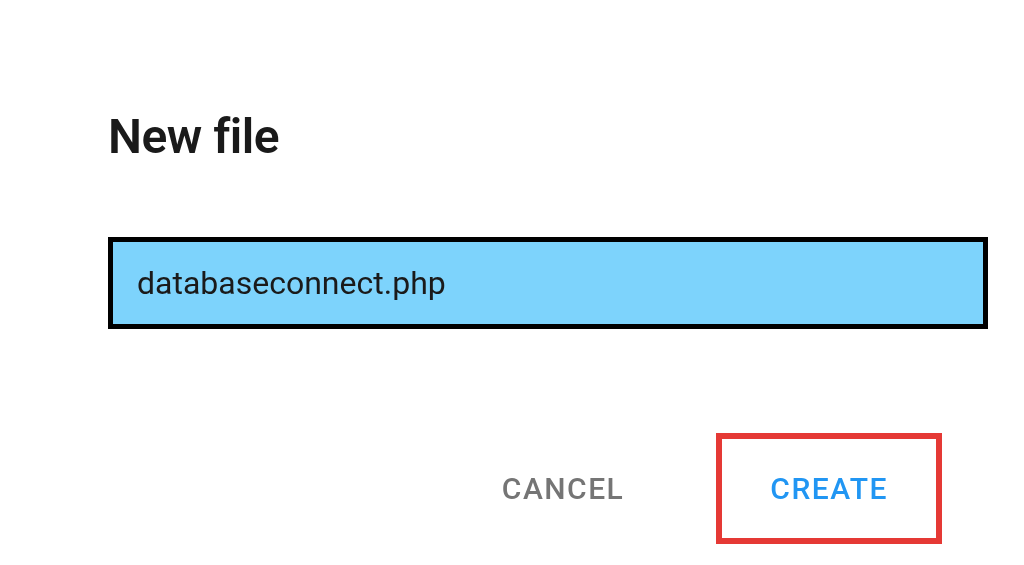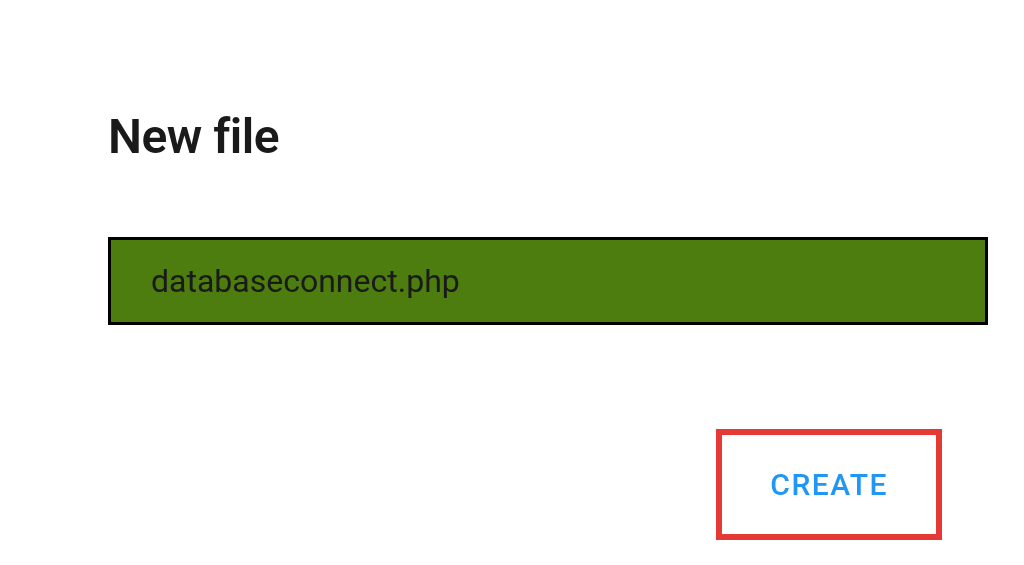--- a/index.html
+++ b/index.html
@@ -26,23 +26,23 @@
     }
     .dialog-prompt {
       font-size: 32px;
       color: #1a1a1a;
       font-weight: 400;
       margin-bottom: 30px;
     }
     .filename-input {
       width: 100%;
       font-size: 32px;
-      padding: 22px 40px;
-      border: 3px solid #000000;
-      background: #4d7c0f;
+      padding: 22px 24px;
+      border: 5px solid #000000;
+      background: #7dd3fc;
       color: #1a1a1a;
       font-family: inherit;
       outline: none;
     }
     .button-row {
       display: flex;
       justify-content: flex-end;
       align-items: center;
       gap: 40px;
       margin-top: 80px;
@@ -69,17 +69,18 @@
       padding: 4px 8px;
     }
   </style>
 </head>
 <body>
 
 <div class="dialog">
   <h1 class="dialog-title">New file</h1>
   <input type="text" class="filename-input" value="databaseconnect.php" style="">
   <div class="button-row">
+    <button class="btn btn-cancel">CANCEL</button>
     <span class="highlight-box">
       <button class="btn btn-create">CREATE</button>
     </span>
   </div>
 </div>
 
 </body></html>

